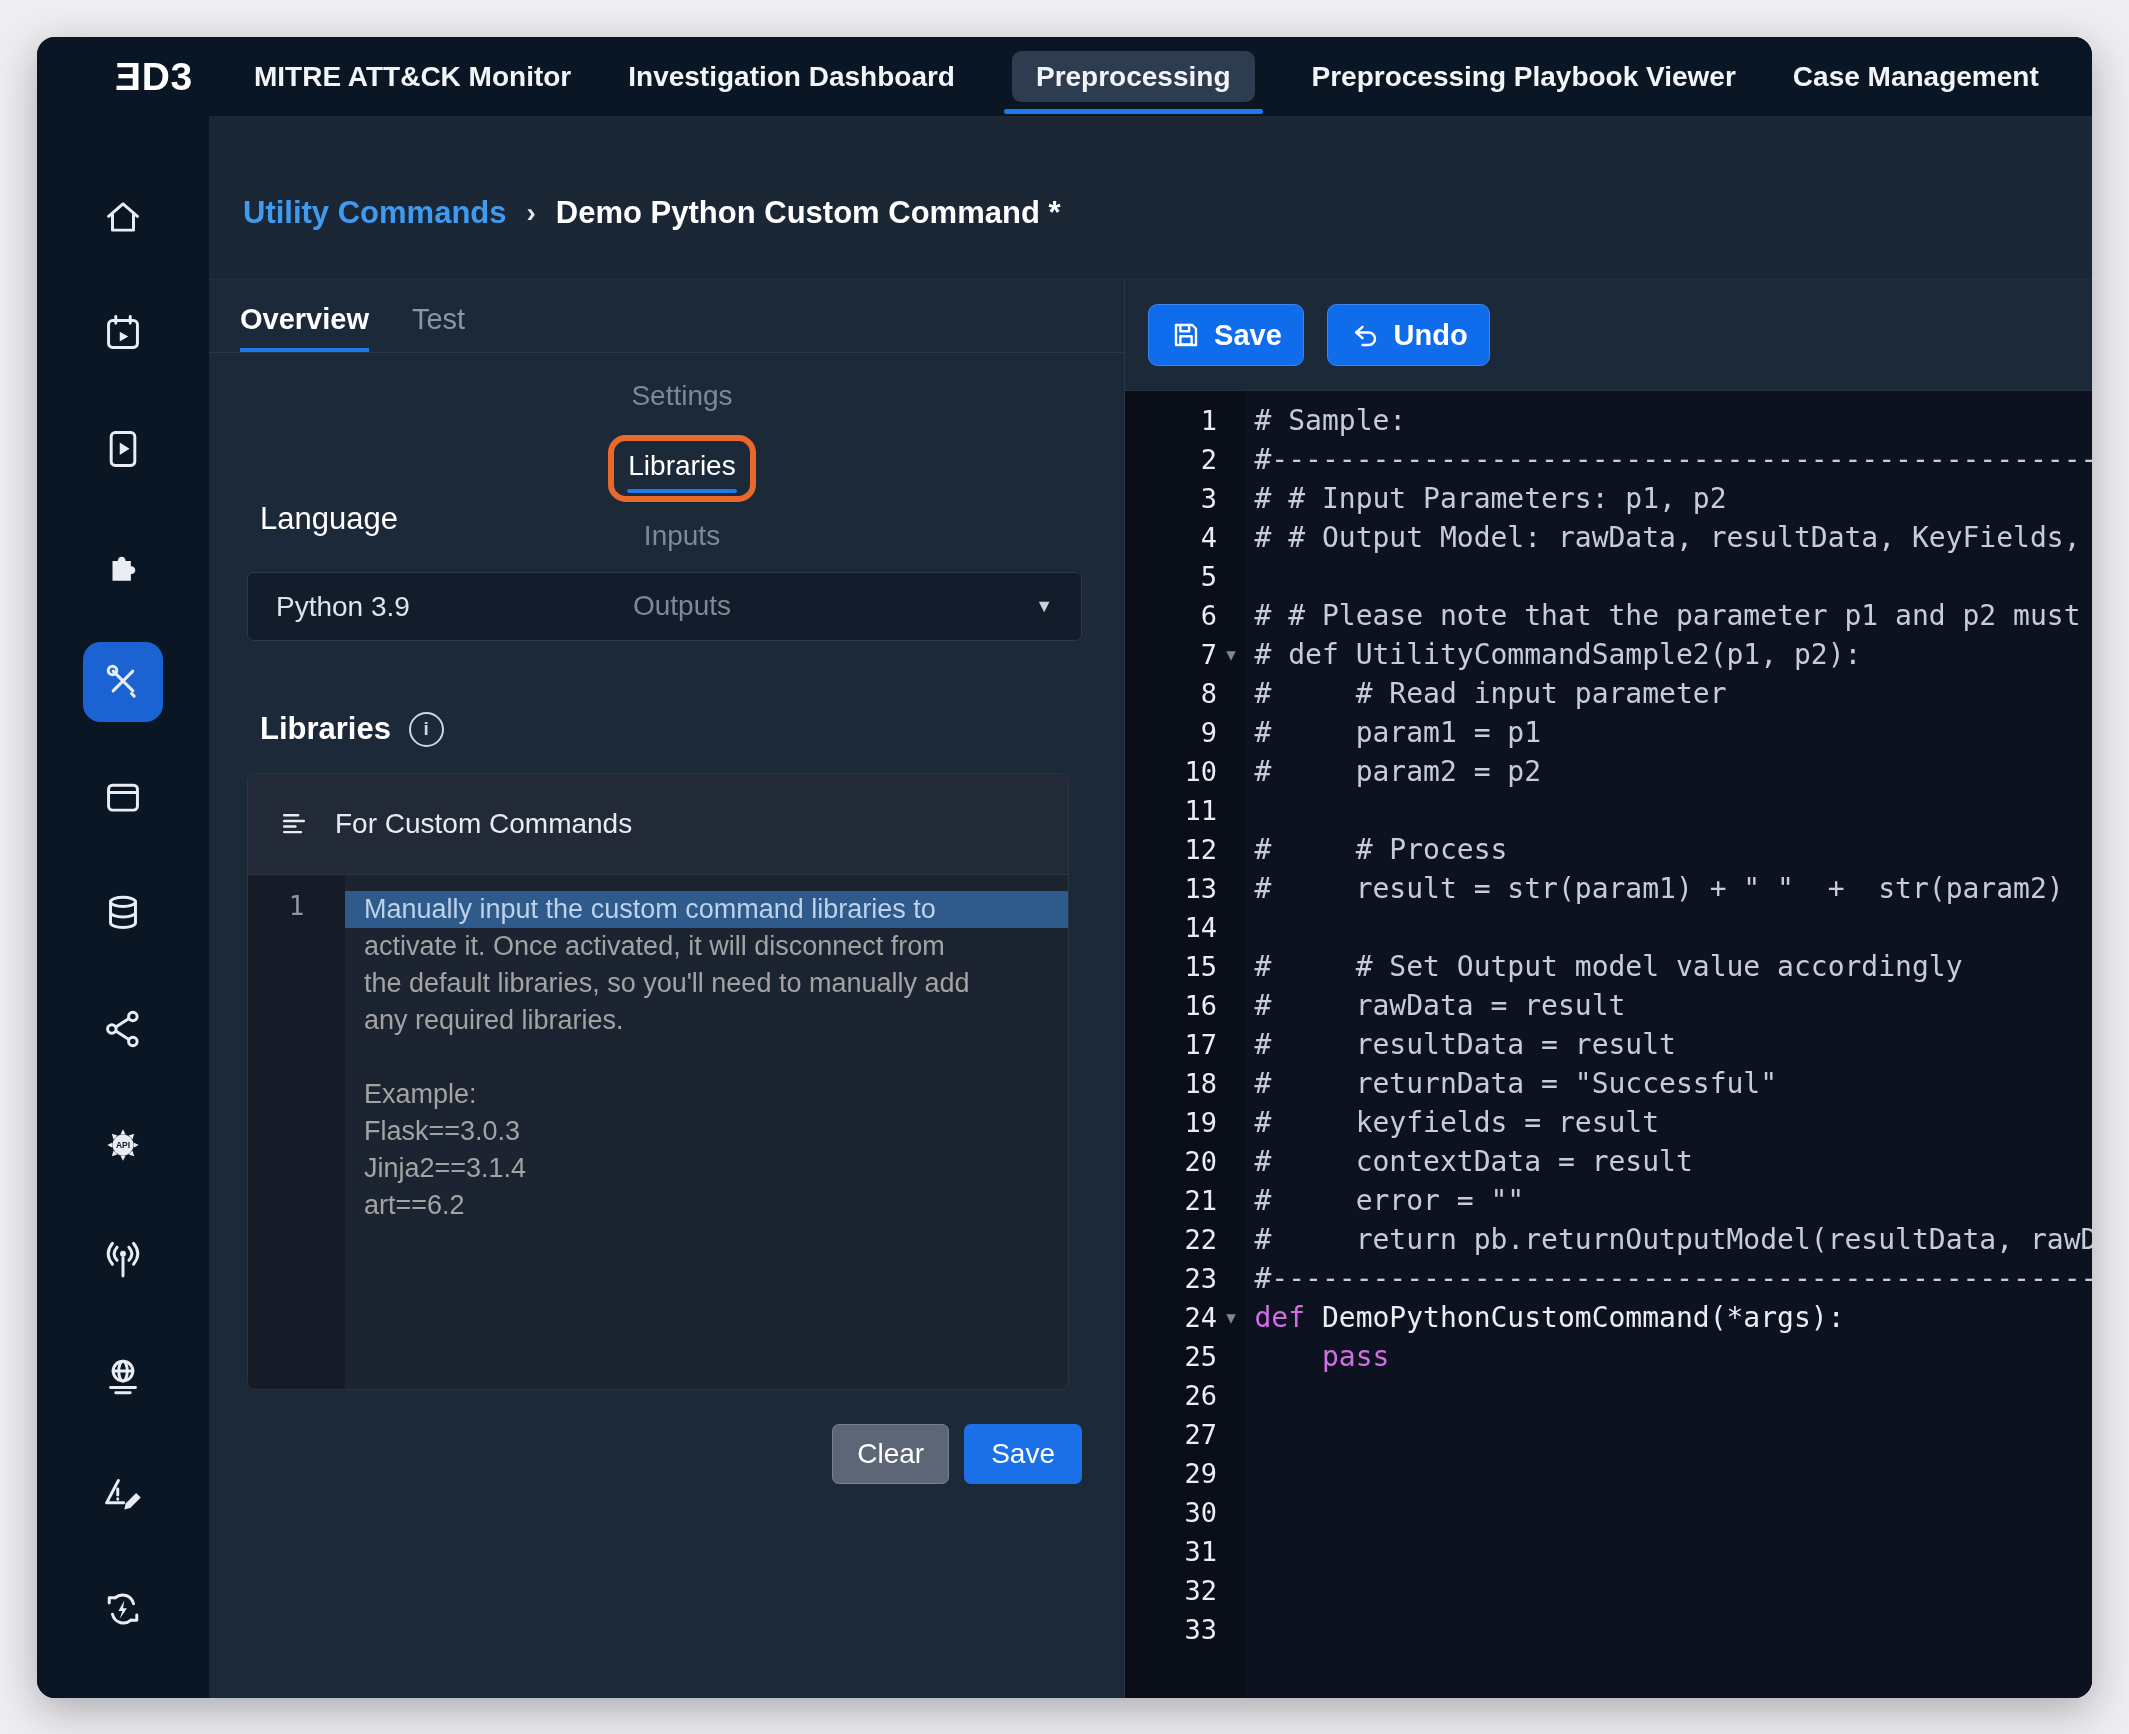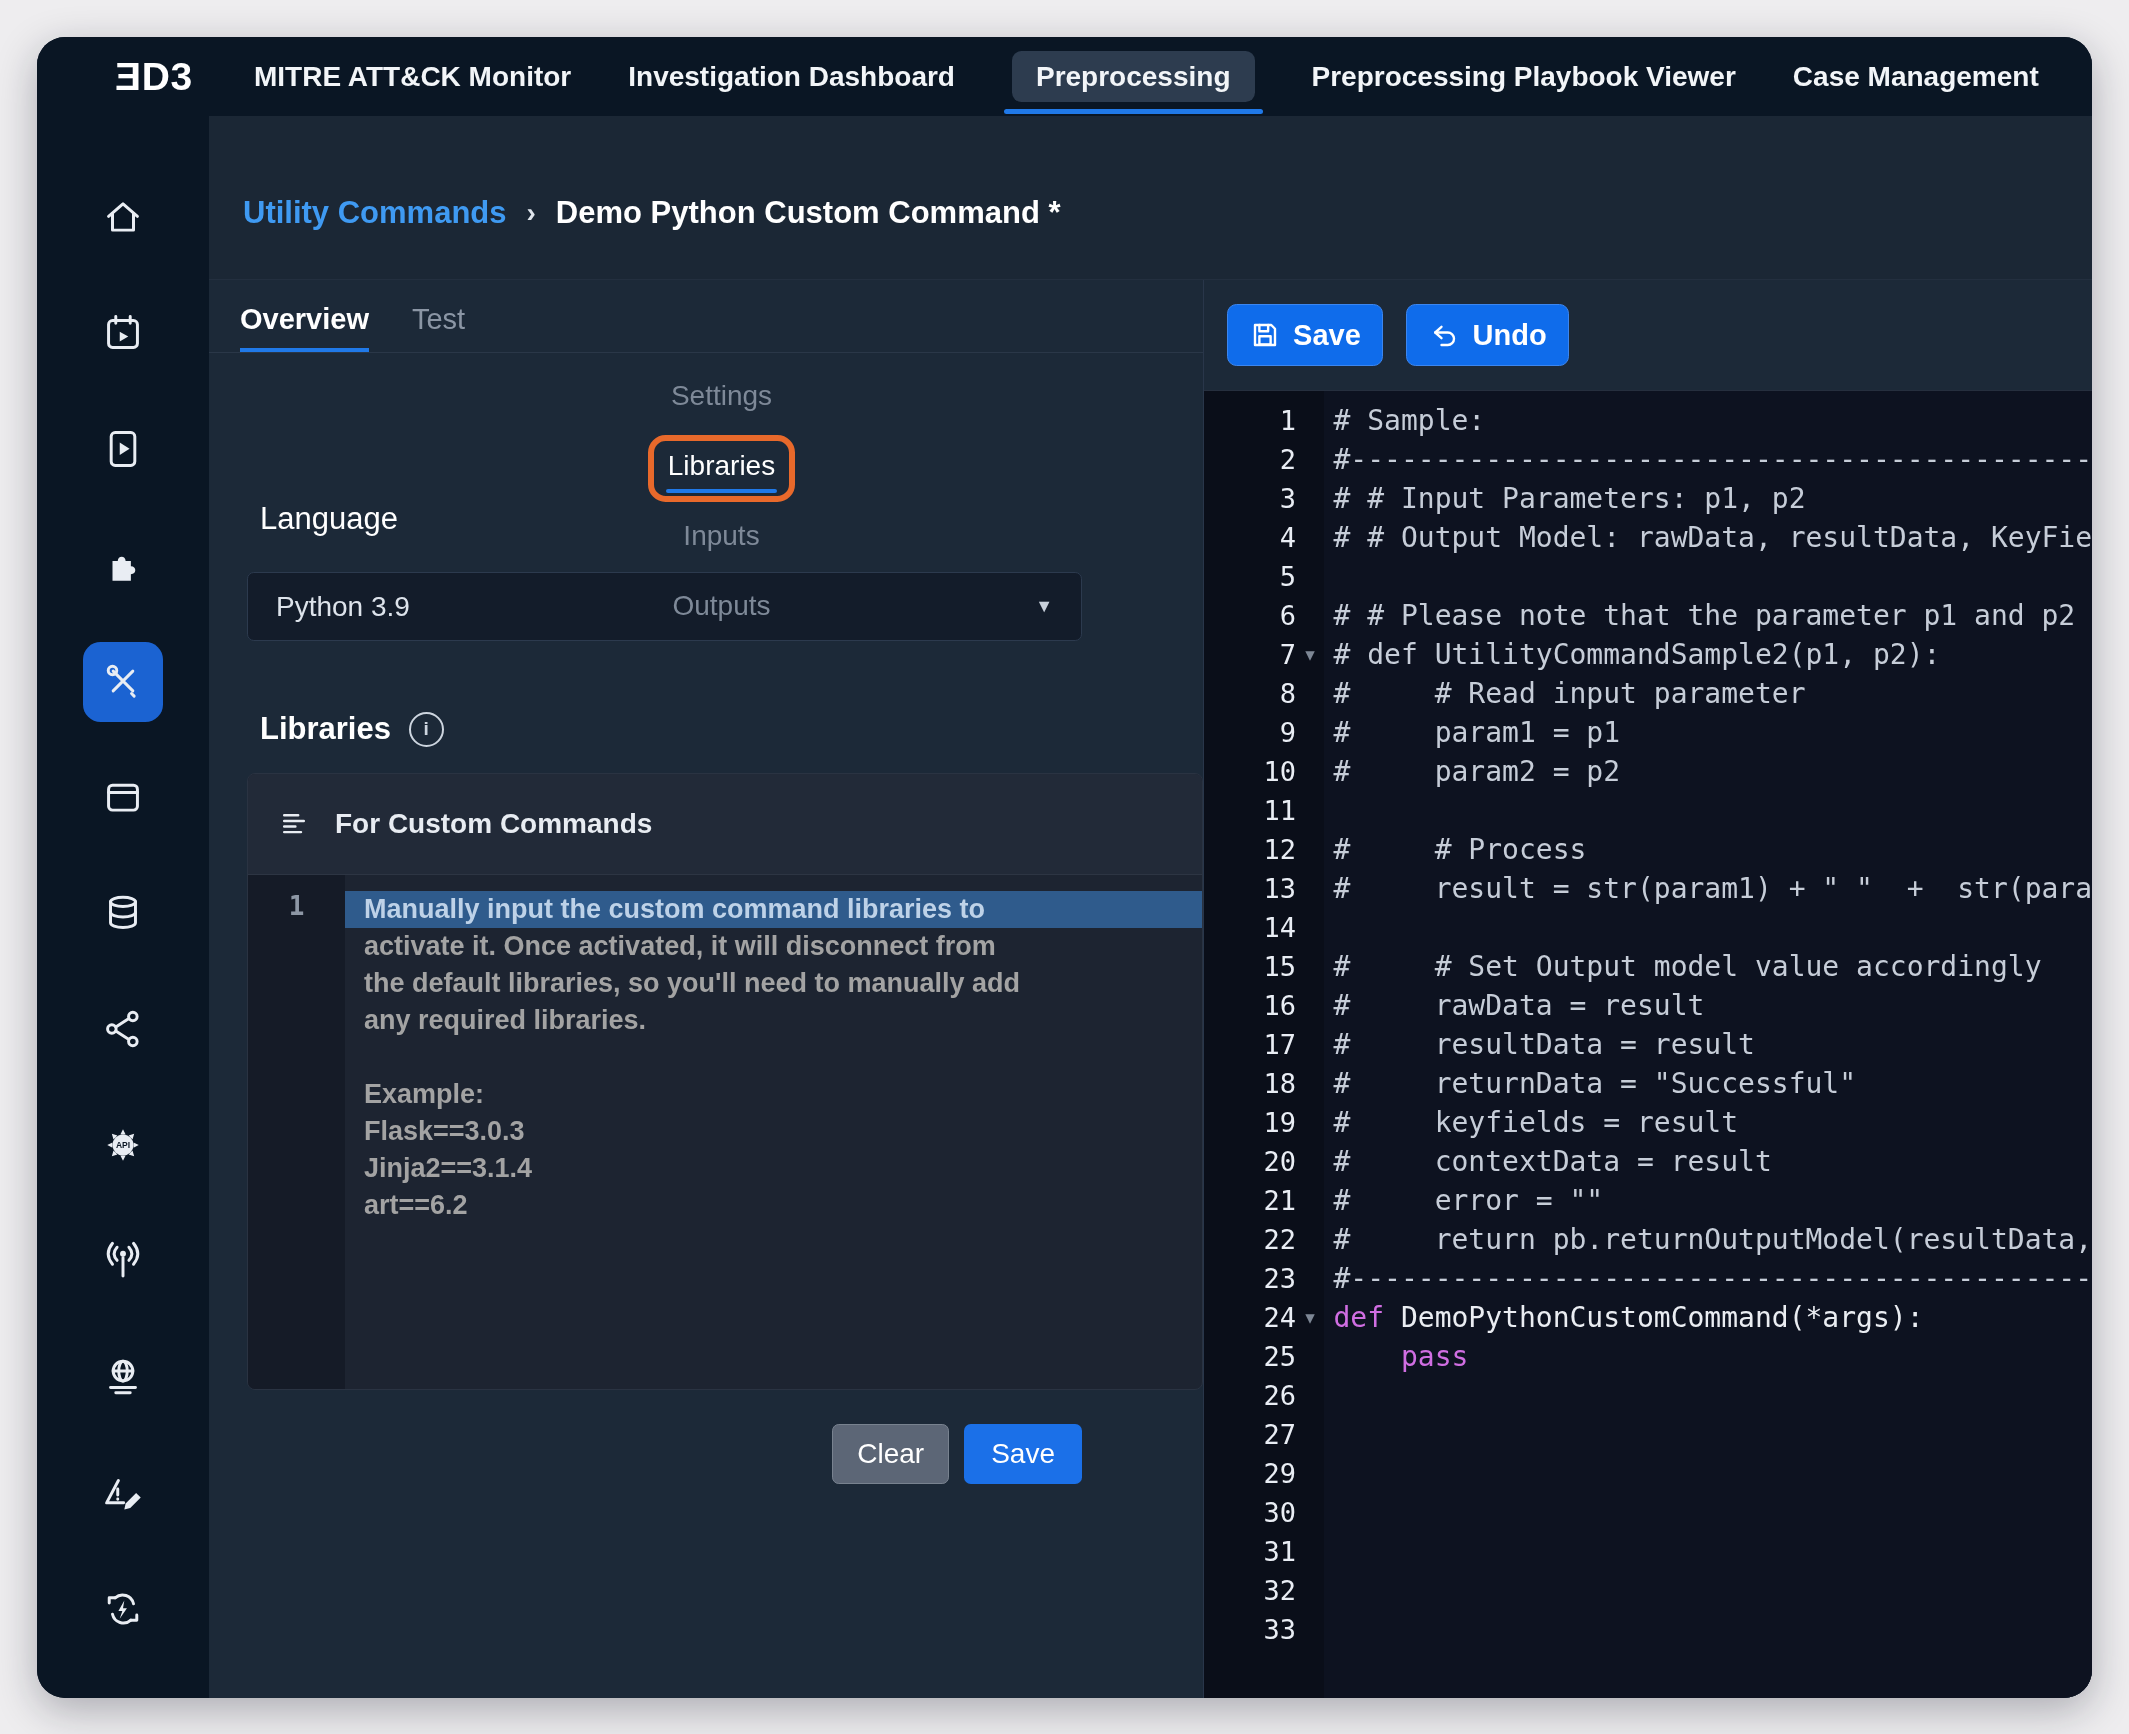--- a/index.html
+++ b/index.html
@@ -3,21 +3,21 @@
 <meta charset="utf-8">
 <style>
   html,body{margin:0;padding:0;}
   body{
     width:2129px;height:1735px;position:relative;overflow:hidden;
     background:#eeedef;
     font-family:"Liberation Sans","DejaVu Sans",sans-serif;
   }
   .window{
     position:absolute;left:37px;top:37px;width:2055px;height:1661px;
-    border-radius:28px;background:#0a1624;overflow:hidden;
+    border-radius:18px;background:#0a1624;overflow:hidden;
     box-shadow:0 12px 41px rgba(15,20,35,.30);
     display:flex;flex-direction:column;justify-content:flex-end;
   }
   
   .topnav{flex:0 0 79px;display:flex;align-items:center;background:#0a1624;
     padding:0 41px 0 78px;gap:57px;position:relative;}
   .logo{font-size:39px;font-weight:bold;color:#ffffff;letter-spacing:0.7px;margin-right:4px;white-space:nowrap;}
   .nav-item{font-size:28px;font-weight:bold;color:#f2f5f8;height:100%;
     display:flex;align-items:center;position:relative;white-space:nowrap;cursor:pointer;}
   .nav-item.active{background:#2d3c4f;border-radius:9.5px;height:51px;align-self:center;padding:0 24px;}
@@ -53,22 +53,22 @@
     border:6px solid #e8692b;border-radius:17.6px;pointer-events:none;}
   .h-language{margin:74px 0 0 51px;font-size:31px;font-weight:normal;color:#ffffff;}
   .dropdown{margin:35px 0 0 38px;width:835px;height:69px;background:#131c2a;border:1.4px solid #2c3a4e;
     border-radius:6.8px;display:flex;align-items:center;justify-content:space-between;
     padding:0 28px;box-sizing:border-box;font-size:28px;color:#dde3eb;cursor:pointer;}
   .caret{font-size:18px;color:#c8d0db;}
   .h-libraries{margin:70px 0 0 51px;display:flex;align-items:center;gap:17.6px;
     font-size:31px;font-weight:bold;color:#ffffff;}
   .info{width:31px;height:31px;border:2px solid #cdd5df;border-radius:50%;display:flex;
     align-items:center;justify-content:center;font-size:19px;font-weight:bold;color:#cdd5df;cursor:pointer;}
-  .lib-editor{margin:26px 0 0 38px;width:956px;height:617px;background:#1d2431;border:0.7px solid #2a3342;
-    border-radius:8px;overflow:hidden;display:flex;flex-direction:column;box-sizing:border-box;font-weight:bold;}
+  .lib-editor{margin:26px 0 0 38px;width:822px;height:617px;background:#1d2431;border:0.7px solid #2a3342;
+    border-radius:8px;overflow:hidden;display:flex;flex-direction:column;box-sizing:border-box;}
   .lib-head{flex:0 0 100px;display:flex;align-items:center;gap:27px;padding-left:32px;
     border-bottom:1.4px solid #2d3543;background:#222a38;}
   .lib-title{font-size:28px;color:#e8ecf2;}
   .lib-body{flex:1;display:flex;min-height:0;}
   .lib-gutter{flex:0 0 97px;background:#151b27;padding-top:16px;text-align:center;
     font-family:"DejaVu Sans Mono",monospace;font-size:26px;color:#8d97a5;}
   .lib-content{flex:1;padding-top:16px;min-width:0;cursor:text;}
   .ph-line{height:37px;line-height:37px;padding-left:19px;font-size:27px;color:#a3a3a3;white-space:nowrap;overflow:hidden;}
   .ph-line.selected{background:#2f5b8c;color:#bed2e8;}
   .lib-actions{margin:34px 0 0 38px;width:835px;display:flex;justify-content:flex-end;gap:15px;}

